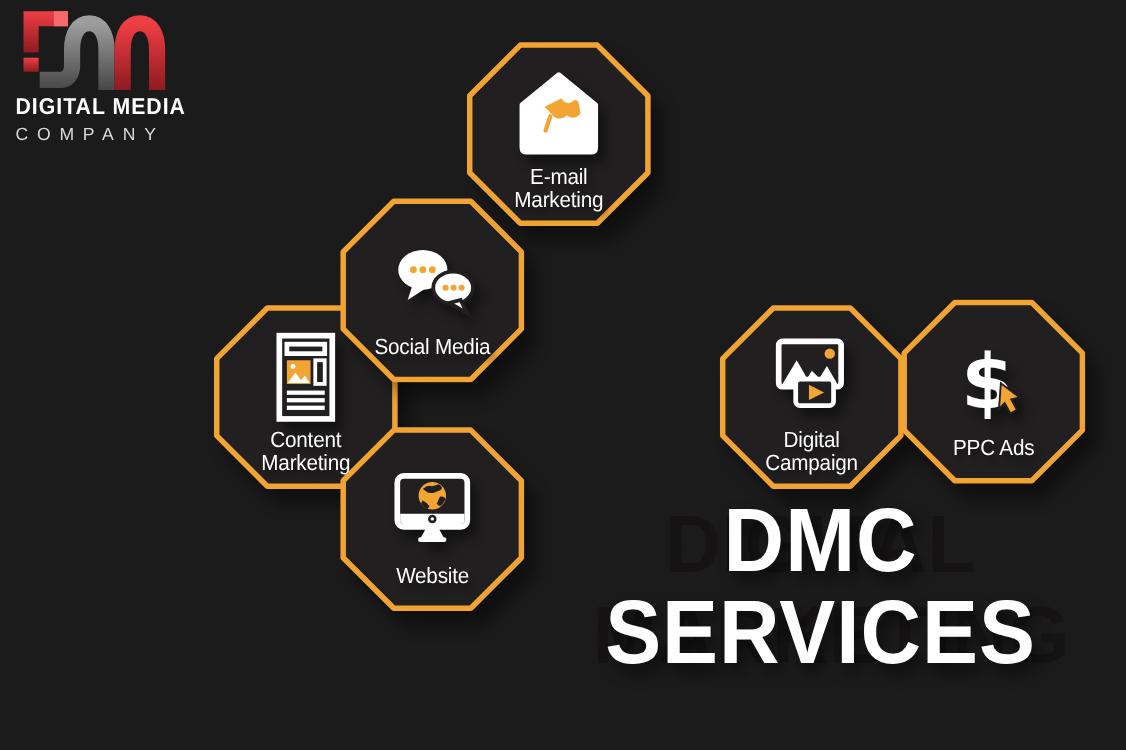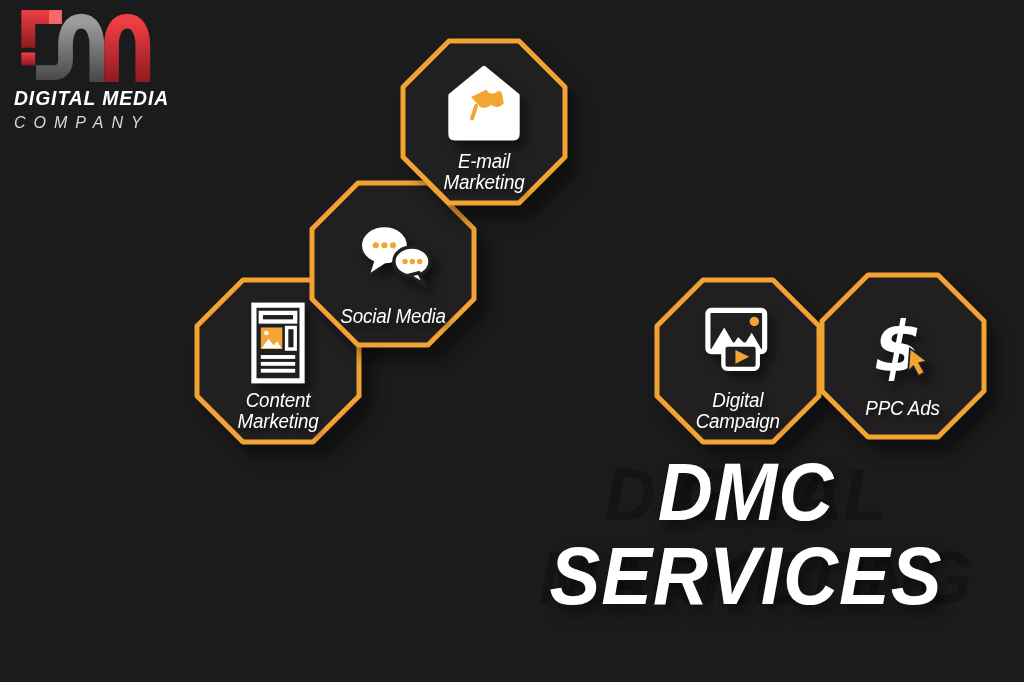--- a/index.html
+++ b/index.html
@@ -1,18 +1,18 @@
 <!DOCTYPE html>
 <html><head>
 <meta charset="utf-8">
 <style>
   html,body{margin:0;padding:0;background:#000;}
   .canvas{
     position:relative;width:1024px;height:682px;overflow:hidden;
-    background:#1c1b1b;font-family:"Liberation Sans", sans-serif;font-style:italic;
+    background:#1c1b1b;font-family:"Liberation Sans", sans-serif;
   }
   
   .logo{position:absolute;left:14px;top:8px;width:200px;}
   .logo-mark{display:block;width:138px;height:76px;}
   .logo-line1{color:#fff;font-weight:bold;font-size:21px;letter-spacing:1px;margin-top:2px;
               transform:scaleX(.92);transform-origin:left;white-space:nowrap;}
   .logo-line2{color:#d9d9d9;font-size:16px;letter-spacing:8px;margin-top:4px;white-space:nowrap;}
   
   .node{position:absolute;width:168px;height:168px;}
   .node .oct-border{position:absolute;left:0;top:0;width:168px;height:168px;
@@ -101,39 +101,59 @@
           <path d="M80,66 L87,80 L68,69 z" fill="#fff"></path>
         </g>
         <circle cx="64" cy="53" r="3.2" fill="#F2A532"></circle>
         <circle cx="72.5" cy="53" r="3.2" fill="#F2A532"></circle>
         <circle cx="81" cy="53" r="3.2" fill="#F2A532"></circle>
       </svg>
       <div class="label">Social Media</div>
     </div>
   </div>
 
-  <div class="node two-line" style="left:400px;top:38px;border-radius:23px;">
+  <div class="node two-line" style="left:424px;top:38px;border-radius:23px;">
     <svg class="oct-border" viewBox="0 0 168 168">
       <polygon points="49,3 119,3 165,49 165,119 119,165 49,165 3,119 3,49" fill="#211f1f" stroke="#F2A432" stroke-width="5" stroke-linejoin="round"></polygon>
     </svg>
     <div class="content">
       <svg class="icon" viewBox="0 0 100 100">
         <path d="M50,8 L89,40 L89,85 Q89,90 84,90 L16,90 Q11,90 11,85 L11,40 z" fill="#fff" stroke="#fff" stroke-width="5" stroke-linejoin="round"></path>
         <path d="M35,42 L53,33 C55.5,38.5 61,39.5 65.5,35.5 C68,34 70,35 71,38 L73,49
                  C69,54 62.5,55 58.5,51 C54,55.5 46.5,56 43,50.5 z" fill="#F2A532"></path>
         <path d="M41,52 L36,67" stroke="#F2A532" stroke-width="4.5" stroke-linecap="round"></path>
       </svg>
       <div class="label">
         <div>E-mail</div>
         <div>Marketing</div>
       </div>
     </div>
   </div>
 
 
+  <div class="node" style="left:309px;top:388px;">
+    <svg class="oct-border" viewBox="0 0 168 168">
+      <polygon points="49,3 119,3 165,49 165,119 119,165 49,165 3,119 3,49" fill="#211f1f" stroke="#F2A432" stroke-width="5" stroke-linejoin="round"></polygon>
+    </svg>
+    <div class="content">
+      <svg class="icon" viewBox="0 0 100 100">
+        <rect x="13" y="10" width="74" height="54" rx="7" fill="#211f1f" stroke="#fff" stroke-width="6"></rect>
+        <path d="M16,50 h68 v7 q0,4 -4,4 h-60 q-4,0 -4,-4 z" fill="#fff"></path>
+        <circle cx="50" cy="55.5" r="4.5" fill="#211f1f"></circle>
+        <circle cx="50" cy="55.5" r="1.8" fill="#fff"></circle>
+        <circle cx="50" cy="31" r="14.5" fill="#F2A532"></circle>
+        <path d="M40,24 q5,-5 10,-3 l7,-2 q5,3 2,6 l-8,3 q-6,1 -8,-2 z" fill="#211f1f"></path>
+        <path d="M58,32 q5,-1 6,3 l-4,6 q-4,2 -5,-2 z" fill="#211f1f"></path>
+        <path d="M40,36 q4,2 7,6 l-2,3 q-5,-2 -7,-6 z" fill="#211f1f"></path>
+        <path d="M44,64 h12 l7,13 h-26 z" fill="#fff"></path>
+        <rect x="35" y="75" width="30" height="5" rx="2.5" fill="#fff"></rect>
+      </svg>
+      <div class="label">Website</div>
+    </div>
+  </div>
 
   <div class="node two-line" style="left:654px;top:277px;">
     <svg class="oct-border" viewBox="0 0 168 168">
       <polygon points="49,3 119,3 165,49 165,119 119,165 49,165 3,119 3,49" fill="#211f1f" stroke="#F2A432" stroke-width="5" stroke-linejoin="round"></polygon>
     </svg>
     <div class="content">
       <svg class="icon" viewBox="0 0 100 100">
         <rect x="15" y="12" width="66" height="48" rx="4" fill="#211f1f" stroke="#fff" stroke-width="6"></rect>
         <path d="M19,57 L34,32 L45,51 L50,43 L58,51 L66,38 L77,57 z" fill="#fff"></path>
         <circle cx="69" cy="25" r="5.5" fill="#F2A532"></circle>

